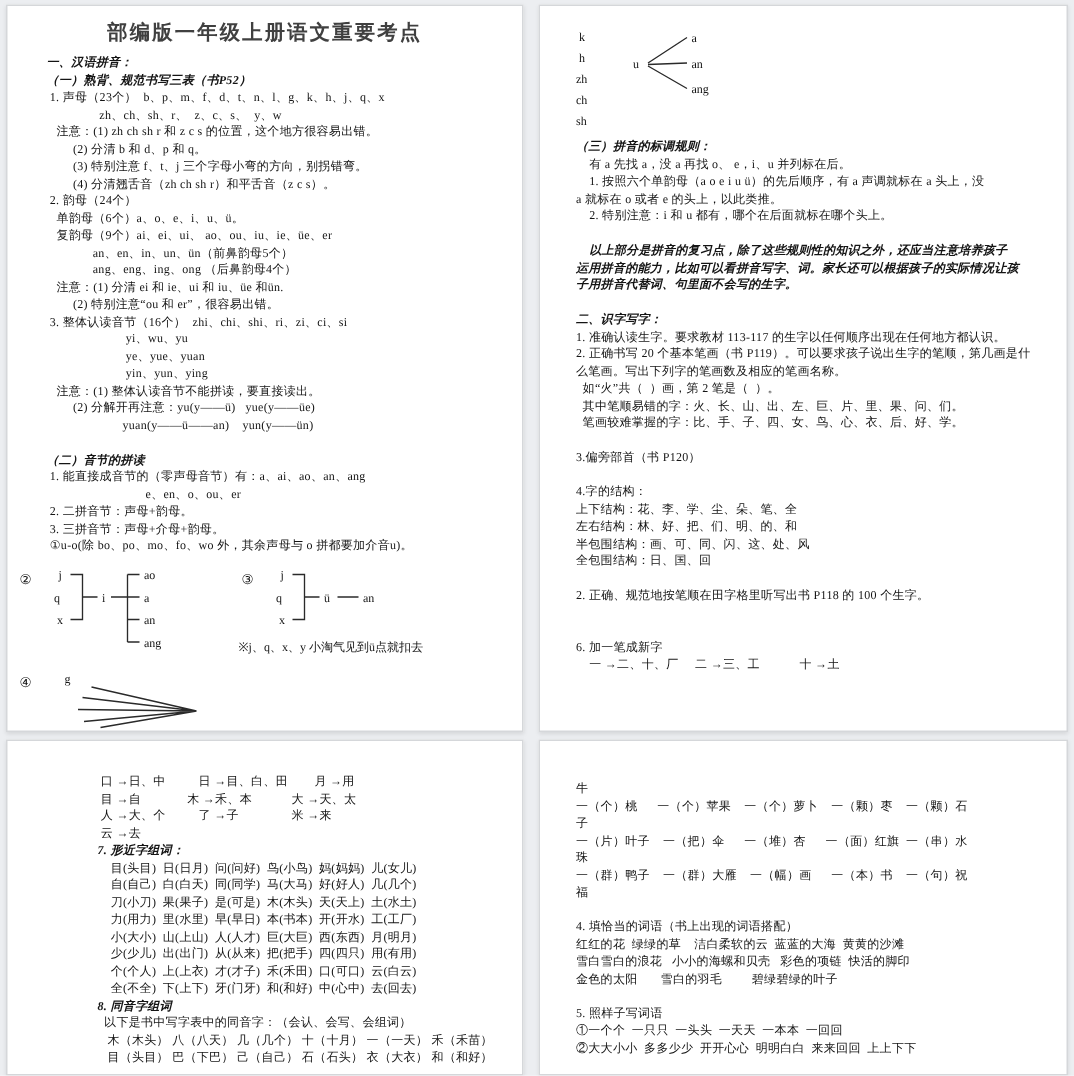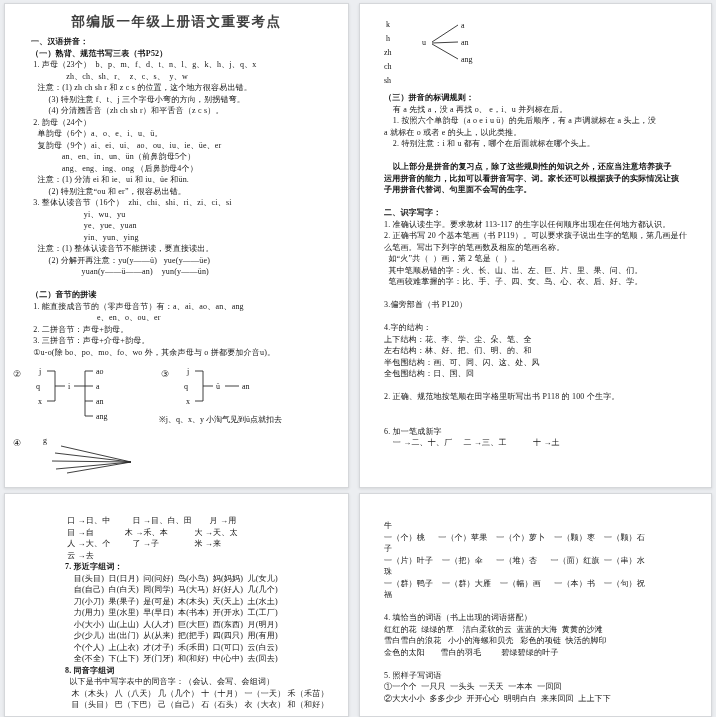--- a/index.html
+++ b/index.html
@@ -20,40 +20,41 @@
     margin:9px 6px 5px 6px;letter-spacing:1.5px;white-space:nowrap;
   }
   .content{padding:0 6px 0 26px;}
   #p2 .content{padding-left:24px;padding-right:8px;}
   #p3 .content{padding-top:21px;margin-left:34px;}
   #p4 .content{padding-top:26px;padding-left:24px;}
   .ln{
     font-size:8px;line-height:11.5px;min-height:11.5px;white-space:pre;
     color:#141414;letter-spacing:.2px;
   }
-  .ln.b{font-weight:bold;}
+  .ln.b{font-weight:bold;font-style:italic;}
   .diag{display:block;margin:2px 0 0 4px;}
   #p2 .diag{margin:10px 0 2px 4px;}
   .diag text{font-size:8px;fill:#141414;font-family:"Liberation Serif","DejaVu Serif",serif;}
   .diag .num{font-size:9px;}
   .diag line,.diag path{stroke:#2a2a2a;stroke-width:0.9;fill:none;}
 </style>
 </head>
 <body>
 
 <div class="canvas">
 
   <div class="page" id="p1">
     <div class="doc-title">部编版一年级上册语文重要考点</div>
     <div class="content">
         <div class="ln b">一、汉语拼音：</div>
         <div class="ln b">（一）熟背、规范书写三表（书P52）</div>
         <div class="ln"> 1. 声母（23个）  b、p、m、f、d、t、n、l、g、k、h、j、q、x</div>
         <div class="ln">                zh、ch、sh、r、  z、c、s、  y、w</div>
         <div class="ln">   注意：(1) zh ch sh r 和 z c s 的位置，这个地方很容易出错。</div>
+        <div class="ln">        (2) 分清 b 和 d、p 和 q。</div>
         <div class="ln">        (3) 特别注意 f、t、j 三个字母小弯的方向，别拐错弯。</div>
         <div class="ln">        (4) 分清翘舌音（zh ch sh r）和平舌音（z c s）。</div>
         <div class="ln"> 2. 韵母（24个）</div>
         <div class="ln">   单韵母（6个）a、o、e、i、u、ü。</div>
         <div class="ln">   复韵母（9个）ai、ei、ui、 ao、ou、iu、ie、üe、er</div>
         <div class="ln">              an、en、in、un、ün（前鼻韵母5个）</div>
         <div class="ln">              ang、eng、ing、ong （后鼻韵母4个）</div>
         <div class="ln">   注意：(1) 分清 ei 和 ie、ui 和 iu、üe 和ün.</div>
         <div class="ln">        (2) 特别注意“ou 和 er”，很容易出错。</div>
         <div class="ln"> 3. 整体认读音节（16个）  zhi、chi、shi、ri、zi、ci、si</div>

